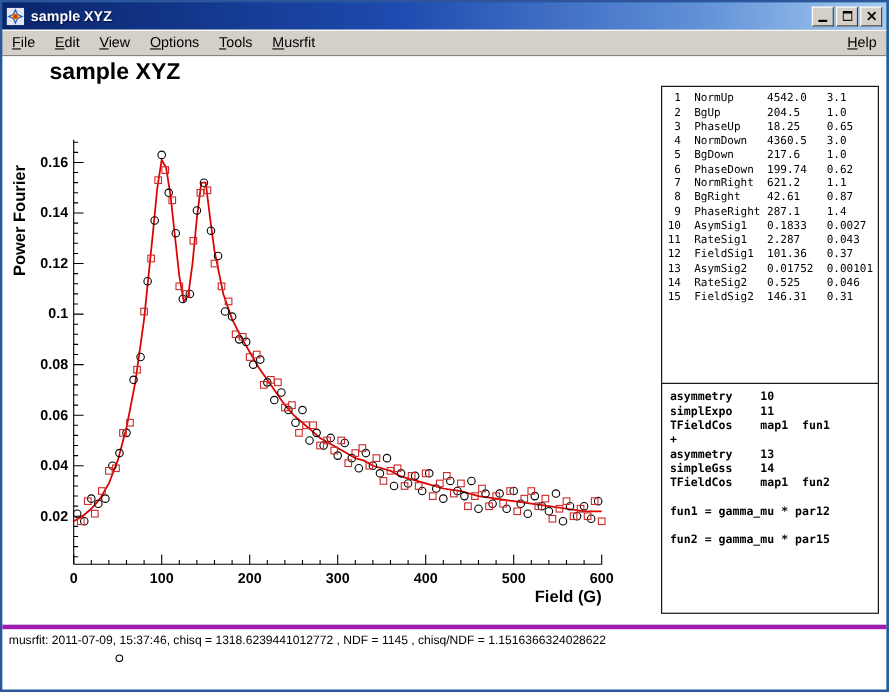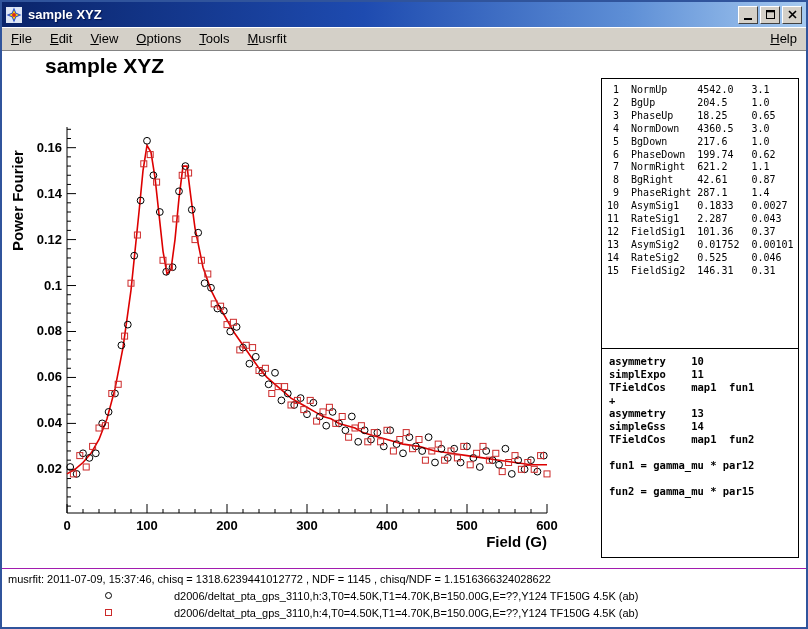--- a/index.html
+++ b/index.html
@@ -33,21 +33,21 @@
   .param-box{position:absolute;left:599px;top:27px;width:198px;height:289px;
     border:1px solid #000;background:#fff;font-family:"DejaVu Sans Mono",monospace;
     font-size:10px;line-height:12.9px;white-space:pre;padding:5px 0 0 5px;box-sizing:border-box;}
   .theory-box{position:absolute;left:599px;top:297px;width:198px;height:210px;
     border:1px solid #000;background:#fff;font-family:"DejaVu Sans Mono",monospace;
     font-weight:bold;font-size:10.5px;line-height:13px;white-space:pre;
     padding:6px 0 0 7px;box-sizing:border-box;}
   .t-line{min-height:13px;}
   
   .statusbar{position:absolute;left:0;top:566px;right:0;bottom:0;background:#fff;
-    border-top:1px solid #a21caf;font-size:11px;color:#000;}
+    border-top:4px solid #a21caf;font-size:11px;color:#000;}
   .fit-info{position:absolute;left:6px;top:4px;white-space:nowrap;}
   #legend{position:absolute;left:0;top:20px;right:0;}
   .legend-row{position:relative;height:17px;}
   .legend-marker{position:absolute;left:103px;top:3px;width:7px;height:7px;box-sizing:border-box;}
   .legend-marker.circle{border:1px solid #000;border-radius:50%;}
   .legend-marker.square{border:1px solid #cc2a2a;}
   .legend-label{position:absolute;left:172px;top:1px;white-space:nowrap;}
   u{text-decoration:underline;}
 </style>
 </head>
@@ -343,22 +343,17 @@
       </svg>
     <div class="param-box" id="param-rows"><div> 1  NormUp     4542.0   3.1</div><div> 2  BgUp       204.5    1.0</div><div> 3  PhaseUp    18.25    0.65</div><div> 4  NormDown   4360.5   3.0</div><div> 5  BgDown     217.6    1.0</div><div> 6  PhaseDown  199.74   0.62</div><div> 7  NormRight  621.2    1.1</div><div> 8  BgRight    42.61    0.87</div><div> 9  PhaseRight 287.1    1.4</div><div>10  AsymSig1   0.1833   0.0027</div><div>11  RateSig1   2.287    0.043</div><div>12  FieldSig1  101.36   0.37</div><div>13  AsymSig2   0.01752  0.00101</div><div>14  RateSig2   0.525    0.046</div><div>15  FieldSig2  146.31   0.31</div></div>
     <div class="theory-box" id="theory-lines"><div class="t-line">asymmetry    10</div><div class="t-line">simplExpo    11</div><div class="t-line">TFieldCos    map1  fun1</div><div class="t-line">+</div><div class="t-line">asymmetry    13</div><div class="t-line">simpleGss    14</div><div class="t-line">TFieldCos    map1  fun2</div><div class="t-line"></div><div class="t-line">fun1 = gamma_mu * par12</div><div class="t-line"></div><div class="t-line">fun2 = gamma_mu * par15</div></div>
   </div>
 
   <div class="statusbar">
     <div class="fit-info">musrfit: 2011-07-09, 15:37:46, chisq = 1318.6239441012772 , NDF = 1145 , chisq/NDF = 1.1516366324028622</div>
     <div id="legend">
         <div class="legend-row">
           <span class="legend-marker circle" style="border-color: rgb(0, 0, 0);"></span>
-          <span class="legend-label">d2006/deltat_pta_gps_3110,h:3,T0=4.50K,T1=4.70K,B=150.00G,E=??,Y124 TF150G 4.5K (ab)</span>
-        </div>
-        <div class="legend-row">
-          <span class="legend-marker square" style="border-color: rgb(204, 42, 42);"></span>
-          <span class="legend-label">d2006/deltat_pta_gps_3110,h:4,T0=4.50K,T1=4.70K,B=150.00G,E=??,Y124 TF150G 4.5K (ab)</span>
         </div>
       </div>
   </div>
 
 </div>
 
 </body></html>

